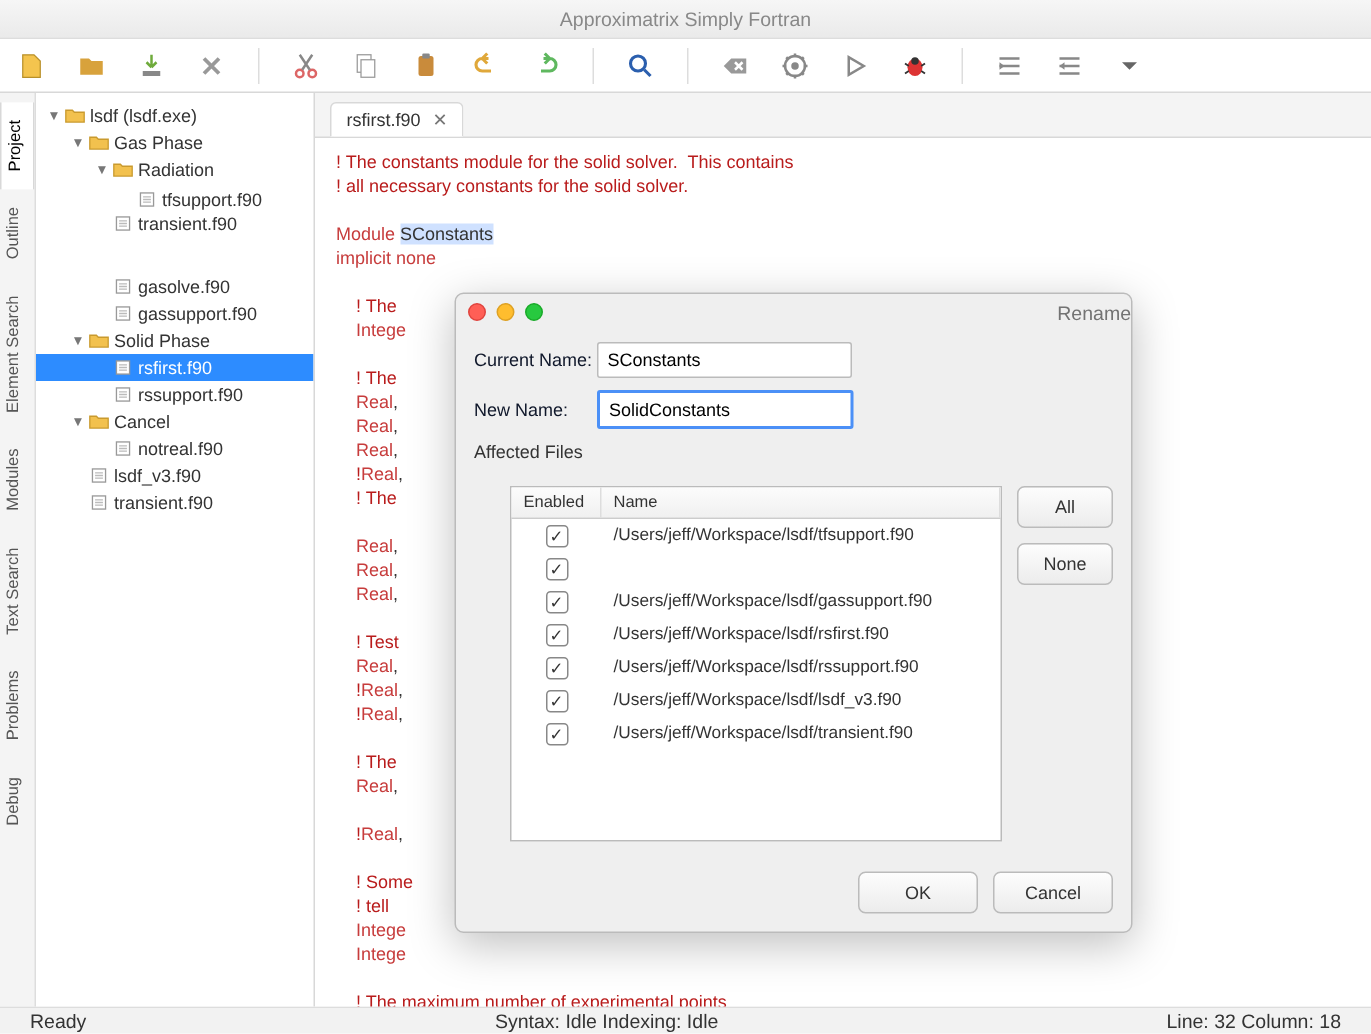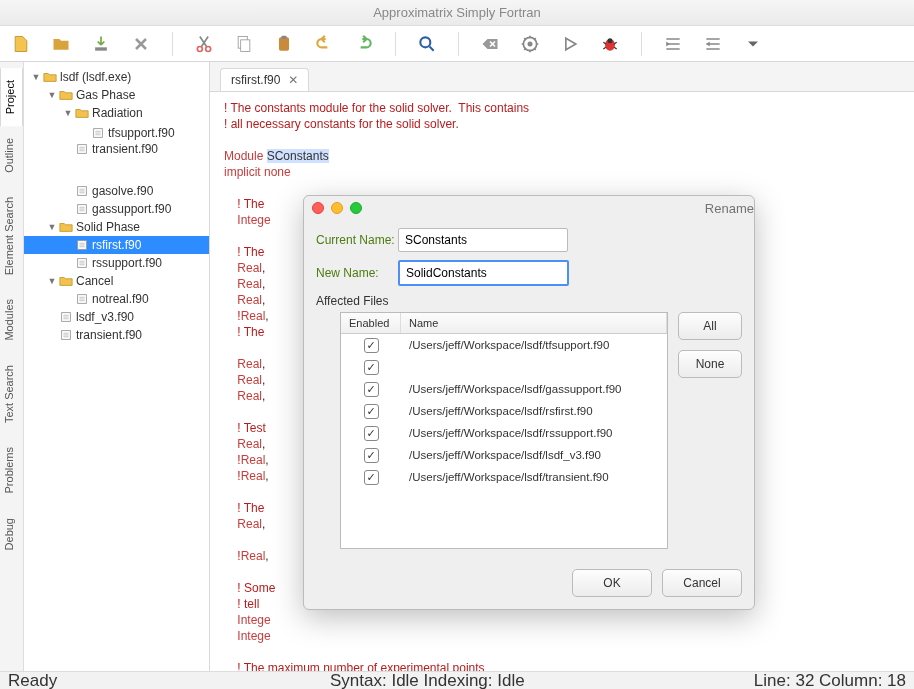--- a/index.html
+++ b/index.html
@@ -33,39 +33,39 @@
 .dialog { position: absolute; left: 303px; top: 195px; width: 452px; background: #efefef; border: 1px solid #bbb; border-radius: 6px; box-shadow: 0 8px 30px rgba(0,0,0,.25); }
 .dlg-title { height: 24px; display:flex; align-items:center; position:relative; }
 .traffic { position:absolute; left:8px; display:flex; gap:7px; }
 .traffic span { width:12px; height:12px; border-radius:50%; display:block; }
 .tr-r { background:#ff5f56; border:1px solid #e0443e; }
 .tr-y { background:#ffbd2e; border:1px solid #dea123; }
 .tr-g { background:#27c93f; border:1px solid #1aab29; }
 .dlg-title-text { flex:1; text-align:right; font-size:13px; color:#737373; }
 .dlg-body { padding: 8px 12px 12px 12px; }
 .form-row { display:flex; align-items:center; margin-bottom:8px; }
-.form-row label { width: 82px; font-size:12px; color:#4d7c0f; }
+.form-row label { width: 82px; font-size:12px; color:#0f172a; }
 .form-row input { flex:0 0 170px; height:24px; border:1px solid #bbb; padding:0 6px; font-size:12px; border-radius:2px; background:#fff; }
 .form-row input.focus { border:2px solid #4b90f7; height:26px; }
-.section-label { font-size:12px; color:#333; margin-bottom:4px; }
+.section-label { font-size:12px; color:#333; margin-bottom:16px; }
 .tbl-wrap { display:flex; gap:10px;padding-left:24px; }
 .tbl { flex:1; background:#fff; border:1px solid #bbb; }
 .tbl-head { display:flex; background:linear-gradient(#fcfcfc,#f0f0f0); border-bottom:1px solid #ccc; }
 .th { font-size:11px; color:#333; padding:4px 8px; border-right:1px solid #ddd; }
 .th.en { width:60px; }
 .th.nm { flex:1; }
 .tbl-row { display:flex; align-items:center; height:22px; }
 .td-en { width:60px; display:flex; justify-content:center; }
 .chk { width:15px; height:15px; border:1px solid #888; border-radius:3px; background:#fff; display:flex; align-items:center; justify-content:center; font-size:11px; color:#333; }
 .td-nm { flex:1; font-size:11.5px; color:#333; padding-left:8px; }
 .side-btns { width:64px; display:flex; flex-direction:column; gap:10px; }
 .btn { height:28px; background:linear-gradient(#fdfdfd,#ececec); border:1px solid #bbb; border-radius:5px; font-size:12px; color:#333; display:flex; align-items:center; justify-content:center; }
 .dlg-foot { display:flex; justify-content:flex-end; gap:10px; padding:8px 12px 12px 12px; }
 .dlg-foot .btn { width:80px; }
-.statusbar { height:18px; background:#f2f2f2; border-top:1px solid #ddd; display:flex; align-items:center; font-size:17px; color:#333; padding:0 8px; }
+.statusbar { height:18px; background:#f2f2f2; border-top:1px solid #ddd; display:flex; align-items:center; font-size:13px; color:#333; padding:0 20px; }
 .statusbar .spacer { flex:1; }
 </style>
 </head>
 <body>
 
 <div class="titlebar">Approximatrix Simply Fortran</div>
 
 <div class="toolbar">
   <div class="tb-icon">
       <svg viewBox="0 0 24 24">

